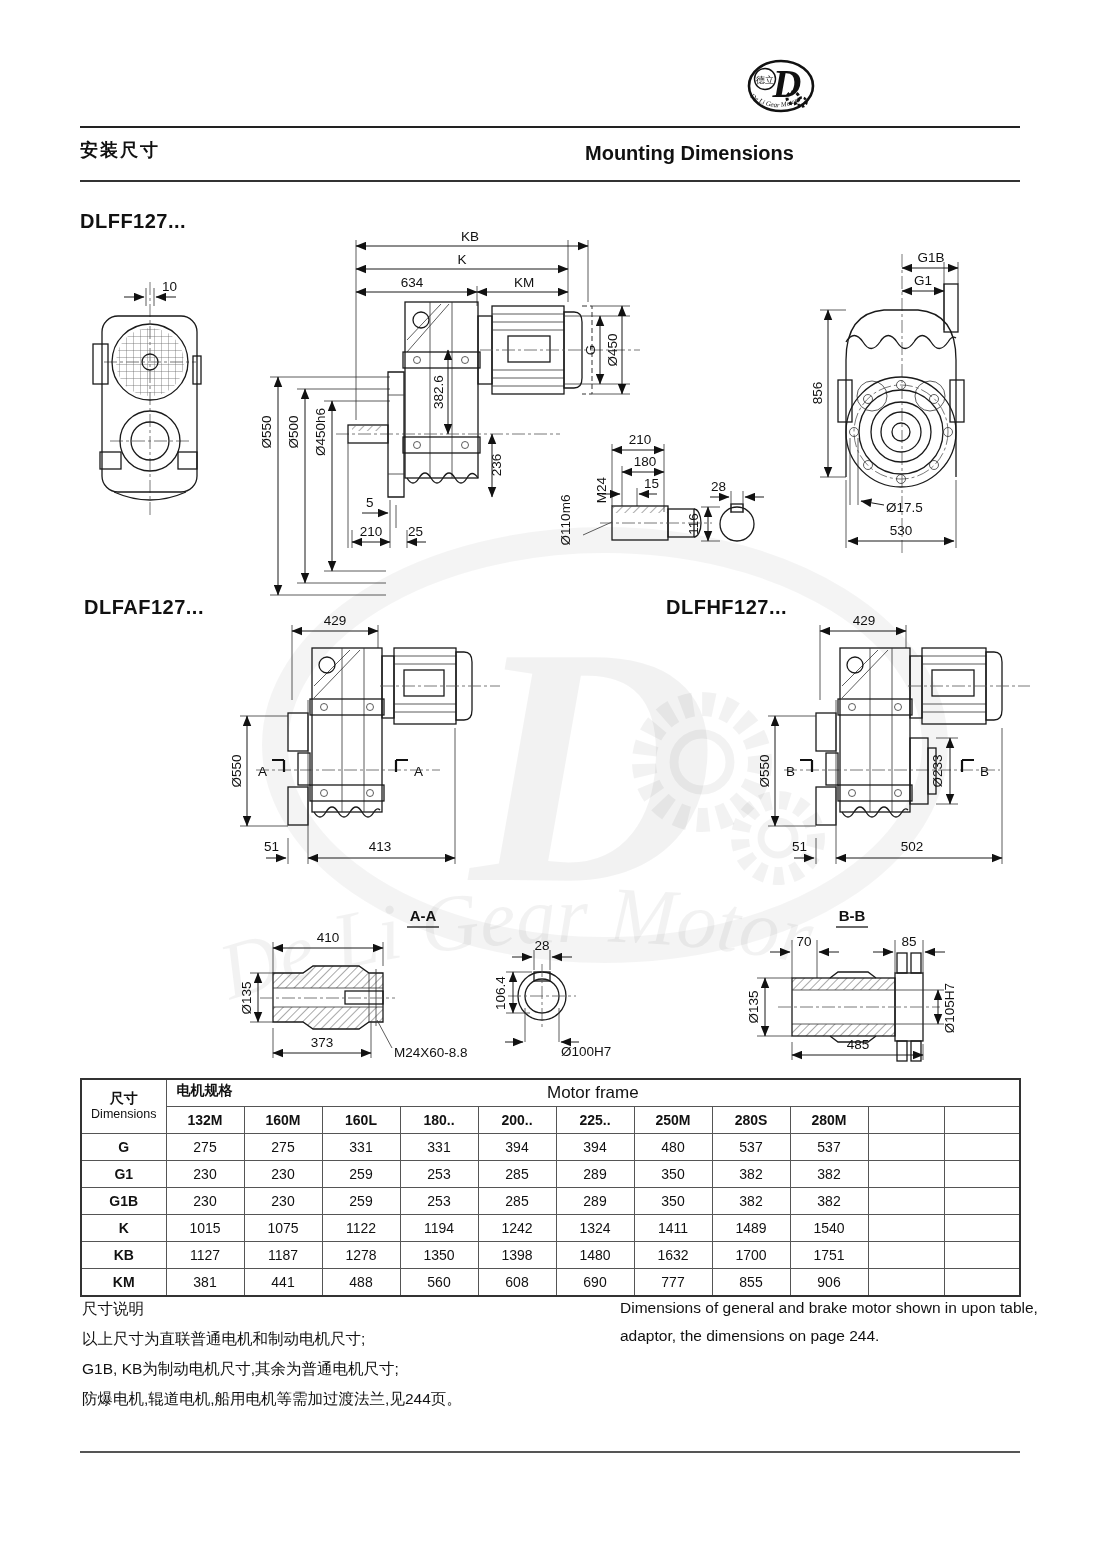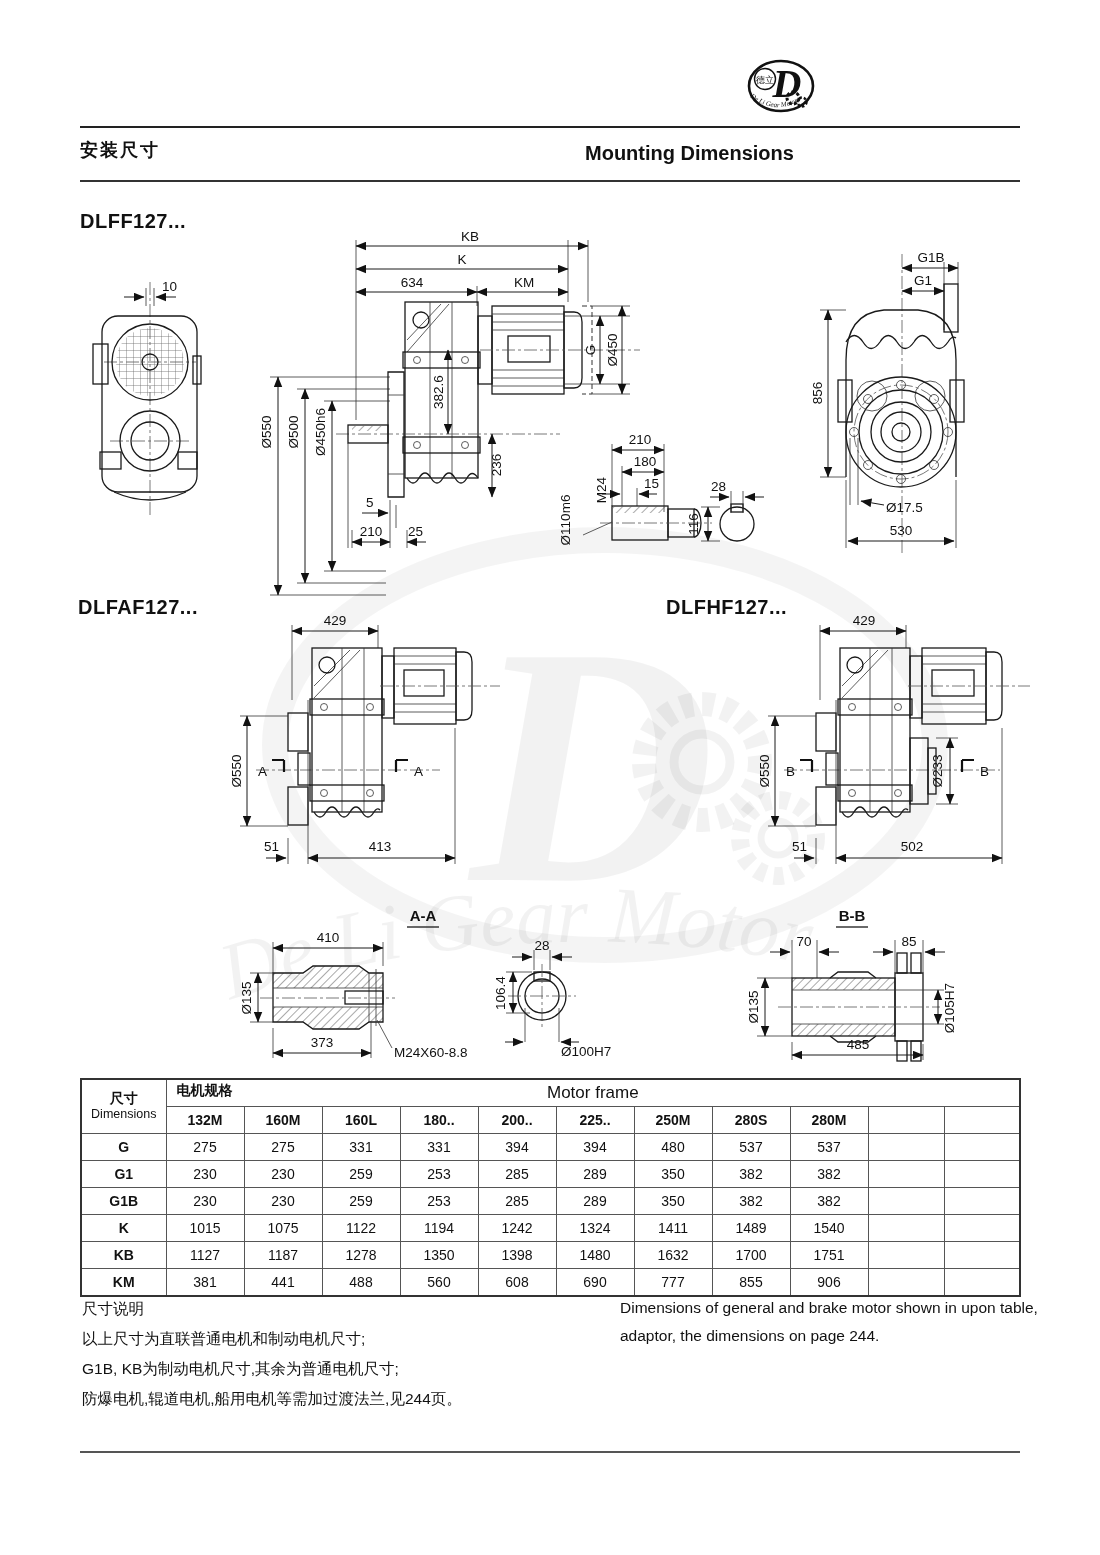--- a/index.html
+++ b/index.html
@@ -381,21 +381,21 @@
       <textPath href="#ringp">De Li Gear Motor</textPath>
     </text>
   </svg>
 
   <div class="rule" style="left:80px;top:126px;width:940px;height:2px;"></div>
   <div class="abs title-cn" style="left:80px;top:138px;">安装尺寸</div>
   <div class="abs title-en" style="left:585px;top:142px;">Mounting Dimensions</div>
   <div class="rule" style="left:80px;top:180px;width:940px;height:1.5px;background:#333;"></div>
 
   <div class="abs model" style="left:80px;top:210px;">DLFF127...</div>
-  <div class="abs model" style="left:78px;top:596px;">DLFAF127...</div>
+  <div class="abs model" style="left:84px;top:596px;">DLFAF127...</div>
   <div class="abs model" style="left:666px;top:596px;text-align:right;">DLFHF127...</div>
 
   <table class="dimtbl">
     <colgroup>
       <col style="width:85px;">
       <col style="width:78px;">
         <col style="width:78px;">
         <col style="width:78px;">
         <col style="width:78px;">
       <col style="width:78px;">

